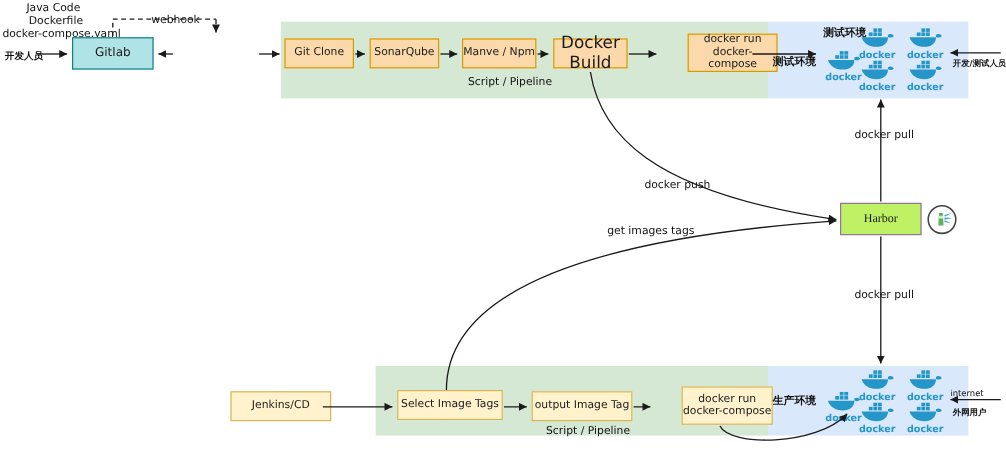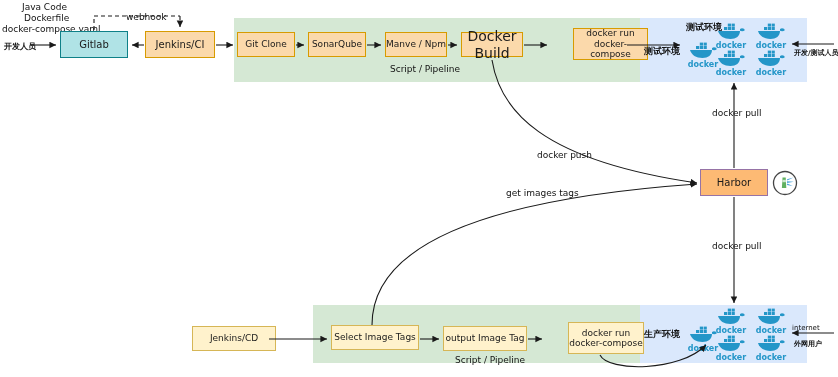--- a/index.html
+++ b/index.html
@@ -7,21 +7,21 @@
        font-family:"DejaVu Sans","Liberation Sans",sans-serif;}
   #stage{position:absolute;left:0;top:0;width:838px;height:377px;}
   .panel{position:absolute;}
   .green{background:#d5e8d4;}
   .blue{background:#dae8fc;}
   .box{position:absolute;box-sizing:border-box;display:flex;align-items:center;
        justify-content:center;text-align:center;line-height:1.15;}
   .orange{background:#fbd9ab;border:1px solid #d79b00;color:#1a1a1a;}
   .yellow{background:#fff2cc;border:1px solid #d6b656;color:#1a1a1a;}
   .teal{background:#b0e3e6;border:1px solid #0e8088;color:#1a1a1a;}
-  .purple{background:#fdba74;border:1px solid #9673a6;color:#1a1a1a;}
+  .purple{background:#bef264;border:1px solid #9673a6;color:#1a1a1a;font-family:Liberation Serif, serif;}
   .lbl{position:absolute;color:#111;white-space:nowrap;}
   .cn{font-family:"DejaVu Sans","Liberation Sans",sans-serif;font-weight:bold;}
   svg.ov{position:absolute;left:0;top:0;width:838px;height:377px;pointer-events:none;}
   .dk{position:absolute;text-align:center;color:#2496c8;font-size:8px;font-weight:bold;}
   .dk svg{display:block;margin:0 auto;}
   .multiline{flex-direction:column;margin-left:22px;}
 </style>
 </head>
 <body>
 
@@ -38,23 +38,20 @@
   <div class="lbl" style="left:2px;top:24px;font-size:9px;">docker-compose.yaml</div>
 
   <div class="lbl cn" style="left:4px;top:41px;font-size:8px;text-align:center;">开发人员</div>
 
   <div class="lbl" style="left:124px;top:12px;font-size:9px;background:#fff;padding:0 2px;">webhook</div>
 
   <div class="box teal" style="left:60px;top:31px;width:68px;height:27px;font-size:10px;">
     <span>Gitlab</span>
   </div>
 
-  <div class="box orange" style="left:145px;top:31px;width:70px;height:27px;font-size:10px;">
-    <span>Jenkins/CI</span>
-  </div>
 
   <div class="box orange" style="left:237px;top:32px;width:58px;height:25px;font-size:9px;">
     <span>Git Clone</span>
   </div>
   <div class="box orange" style="left:308px;top:32px;width:58px;height:25px;font-size:9px;">
     <span>SonarQube</span>
   </div>
   <div class="box orange" style="left:385px;top:32px;width:62px;height:25px;font-size:9px;">
     <span>Manve / Npm</span>
   </div>

